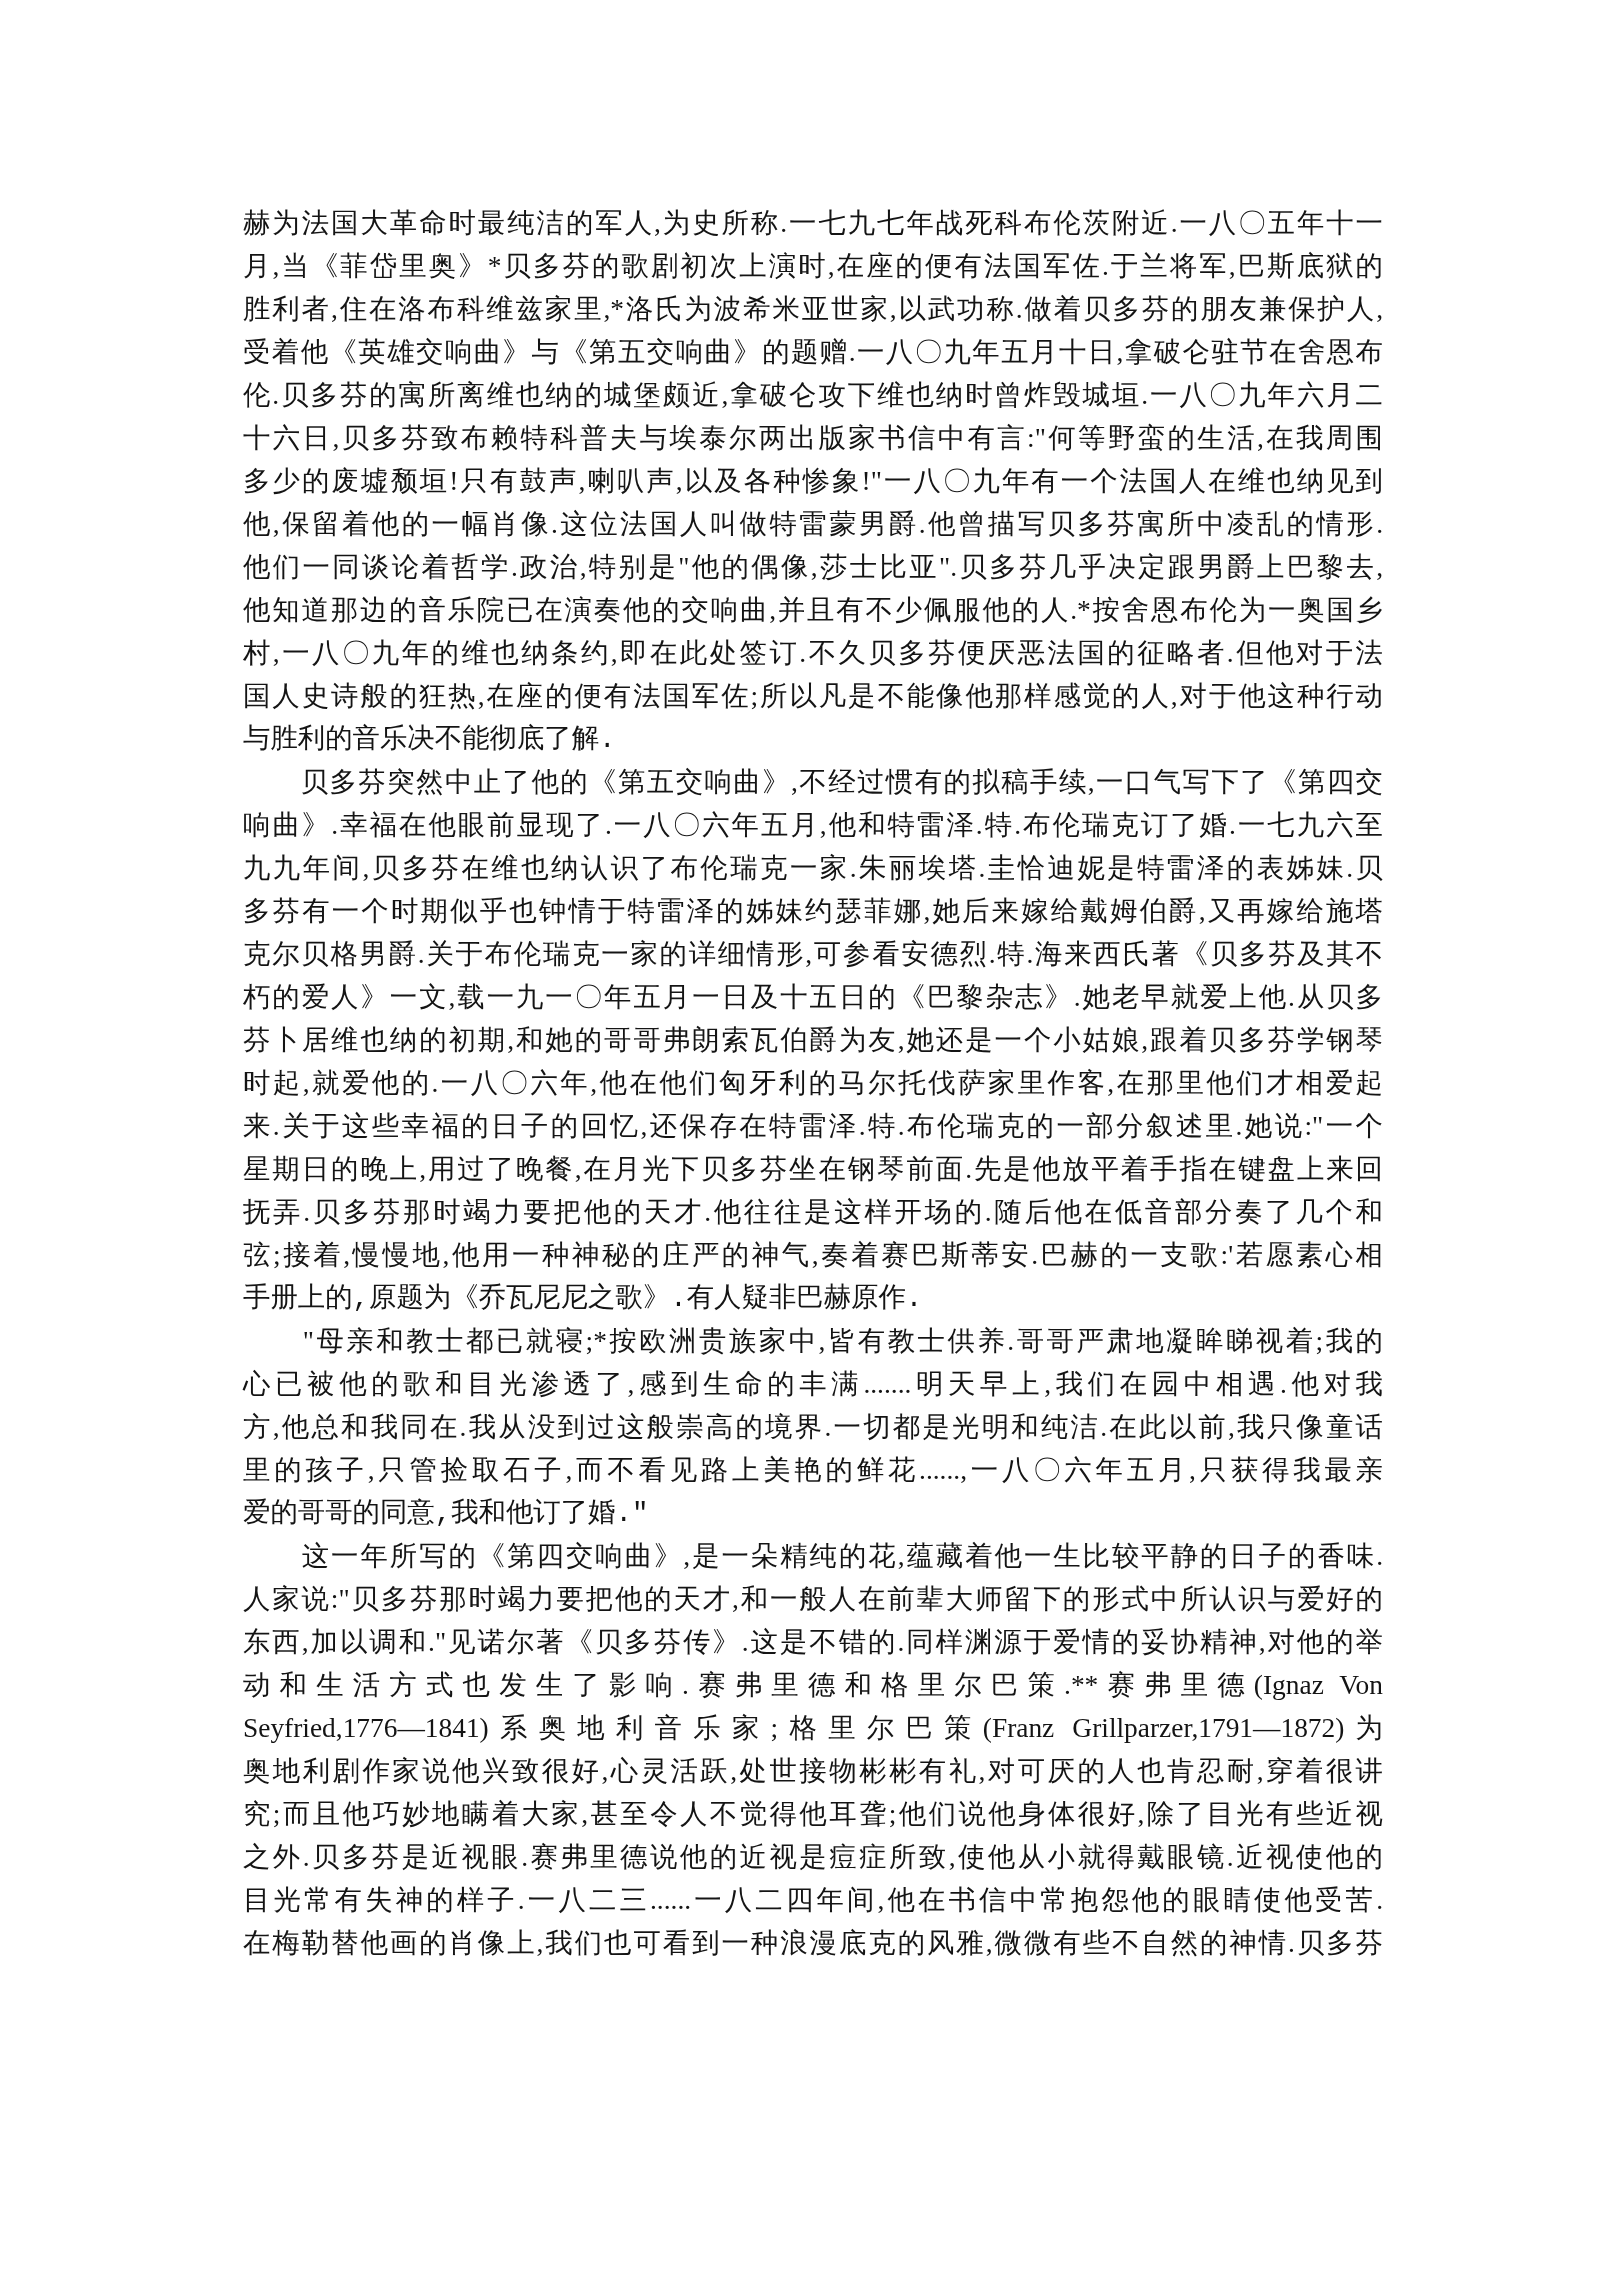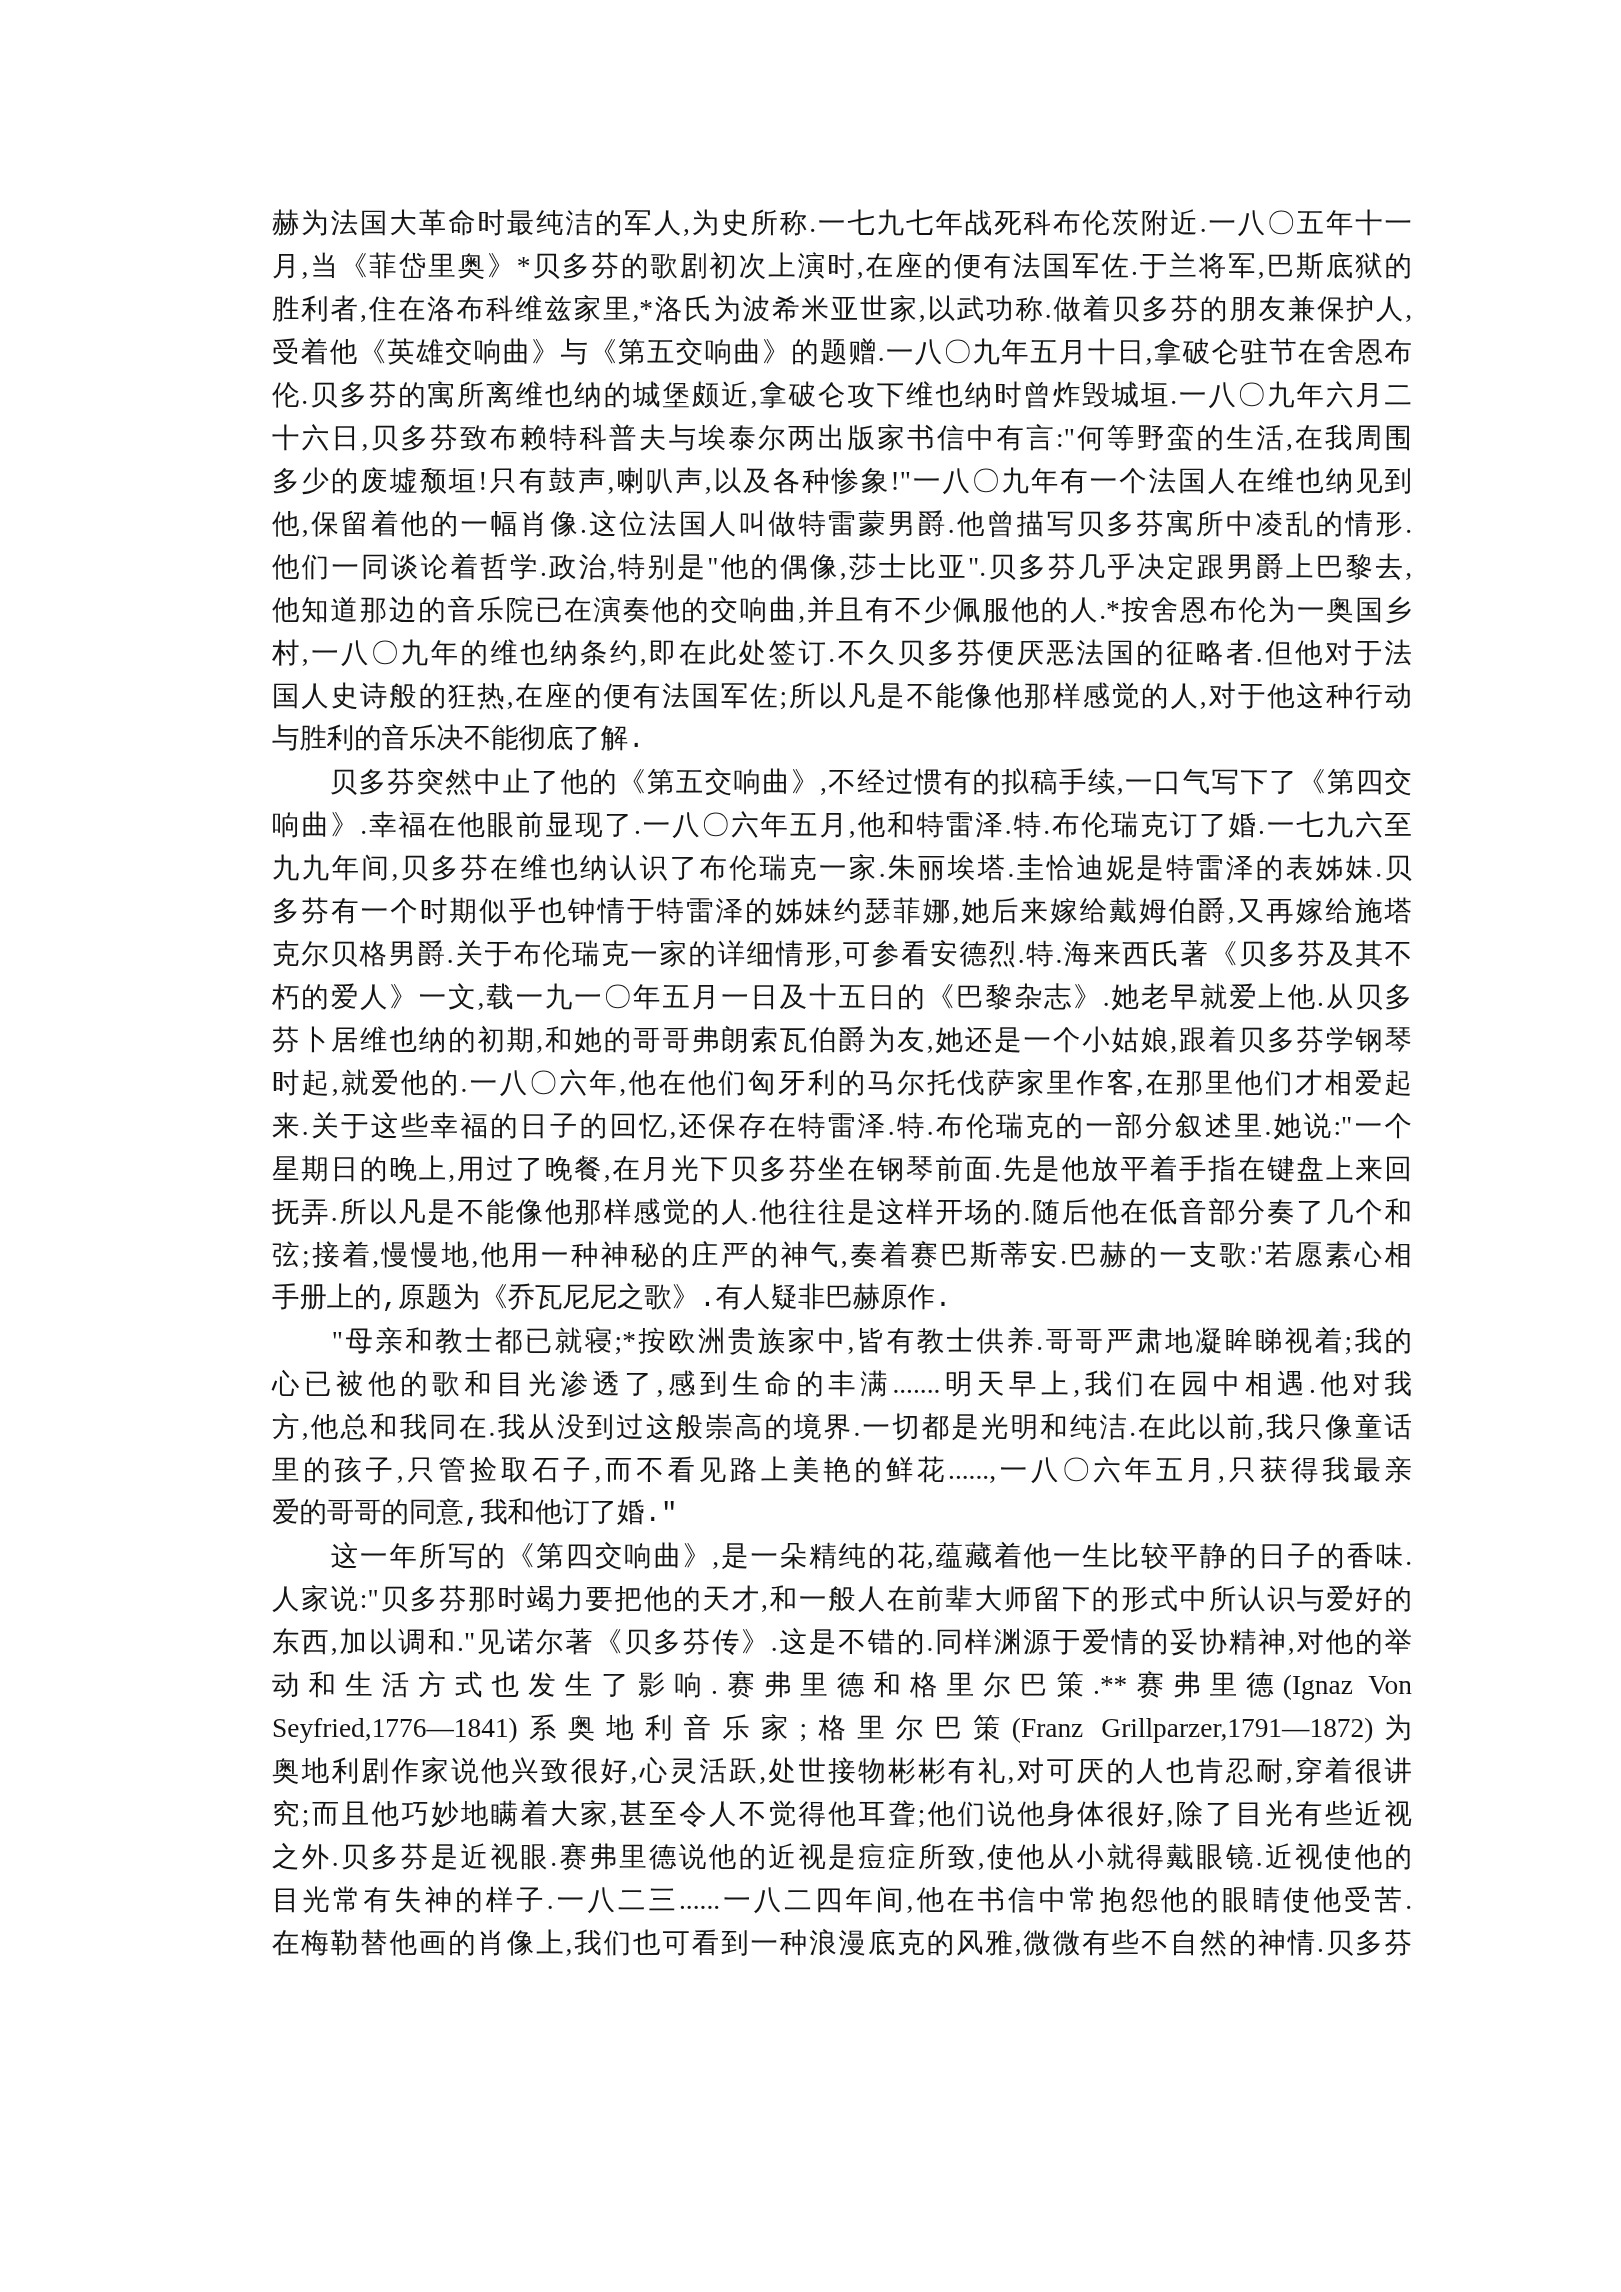--- a/index.html
+++ b/index.html
@@ -16,21 +16,20 @@
     font-family: "Liberation Serif", "DejaVu Serif", serif;
   }
   .text-column {
     position: absolute;
     left: 243px;
     top: 202px;
     width: 1140px;
     font-size: 27.4px;
     line-height: 43px;
     color: #141414;
-    margin-left: 29px;
   }
   .paragraph {
     margin: 0;
     padding: 0;
   }
   .line {
     height: 43px;
     text-align: justify;
     text-align-last: justify;
     white-space: normal;
@@ -65,21 +64,21 @@
         <div class="line">　　贝多芬突然中止了他的《第五交响曲》,不经过惯有的拟稿手续,一口气写下了《第四交</div>
         <div class="line">响曲》.幸福在他眼前显现了.一八〇六年五月,他和特雷泽.特.布伦瑞克订了婚.一七九六至</div>
         <div class="line">九九年间,贝多芬在维也纳认识了布伦瑞克一家.朱丽埃塔.圭恰迪妮是特雷泽的表姊妹.贝</div>
         <div class="line">多芬有一个时期似乎也钟情于特雷泽的姊妹约瑟菲娜,她后来嫁给戴姆伯爵,又再嫁给施塔</div>
         <div class="line">克尔贝格男爵.关于布伦瑞克一家的详细情形,可参看安德烈.特.海来西氏著《贝多芬及其不</div>
         <div class="line">朽的爱人》一文,载一九一〇年五月一日及十五日的《巴黎杂志》.她老早就爱上他.从贝多</div>
         <div class="line">芬卜居维也纳的初期,和她的哥哥弗朗索瓦伯爵为友,她还是一个小姑娘,跟着贝多芬学钢琴</div>
         <div class="line">时起,就爱他的.一八〇六年,他在他们匈牙利的马尔托伐萨家里作客,在那里他们才相爱起</div>
         <div class="line">来.关于这些幸福的日子的回忆,还保存在特雷泽.特.布伦瑞克的一部分叙述里.她说:"一个</div>
         <div class="line">星期日的晚上,用过了晚餐,在月光下贝多芬坐在钢琴前面.先是他放平着手指在键盘上来回</div>
-        <div class="line">抚弄.所以凡是不能像他那样感觉的人.他往往是这样开场的.随后他在低音部分奏了几个和</div>
+        <div class="line">抚弄.贝多芬那时竭力要把他的天才.他往往是这样开场的.随后他在低音部分奏了几个和</div>
         <div class="line">弦;接着,慢慢地,他用一种神秘的庄严的神气,奏着赛巴斯蒂安.巴赫的一支歌:'若愿素心相</div>
         <div class="line para-end">手册上的,原题为《乔瓦尼尼之歌》.有人疑非巴赫原作.</div>
       </div>
       <div class="paragraph">
         <div class="line">　　"母亲和教士都已就寝;*按欧洲贵族家中,皆有教士供养.哥哥严肃地凝眸睇视着;我的</div>
         <div class="line">心已被他的歌和目光渗透了,感到生命的丰满.......明天早上,我们在园中相遇.他对我</div>
         <div class="line">方,他总和我同在.我从没到过这般崇高的境界.一切都是光明和纯洁.在此以前,我只像童话</div>
         <div class="line">里的孩子,只管捡取石子,而不看见路上美艳的鲜花......,一八〇六年五月,只获得我最亲</div>
         <div class="line para-end">爱的哥哥的同意,我和他订了婚."</div>
       </div>

